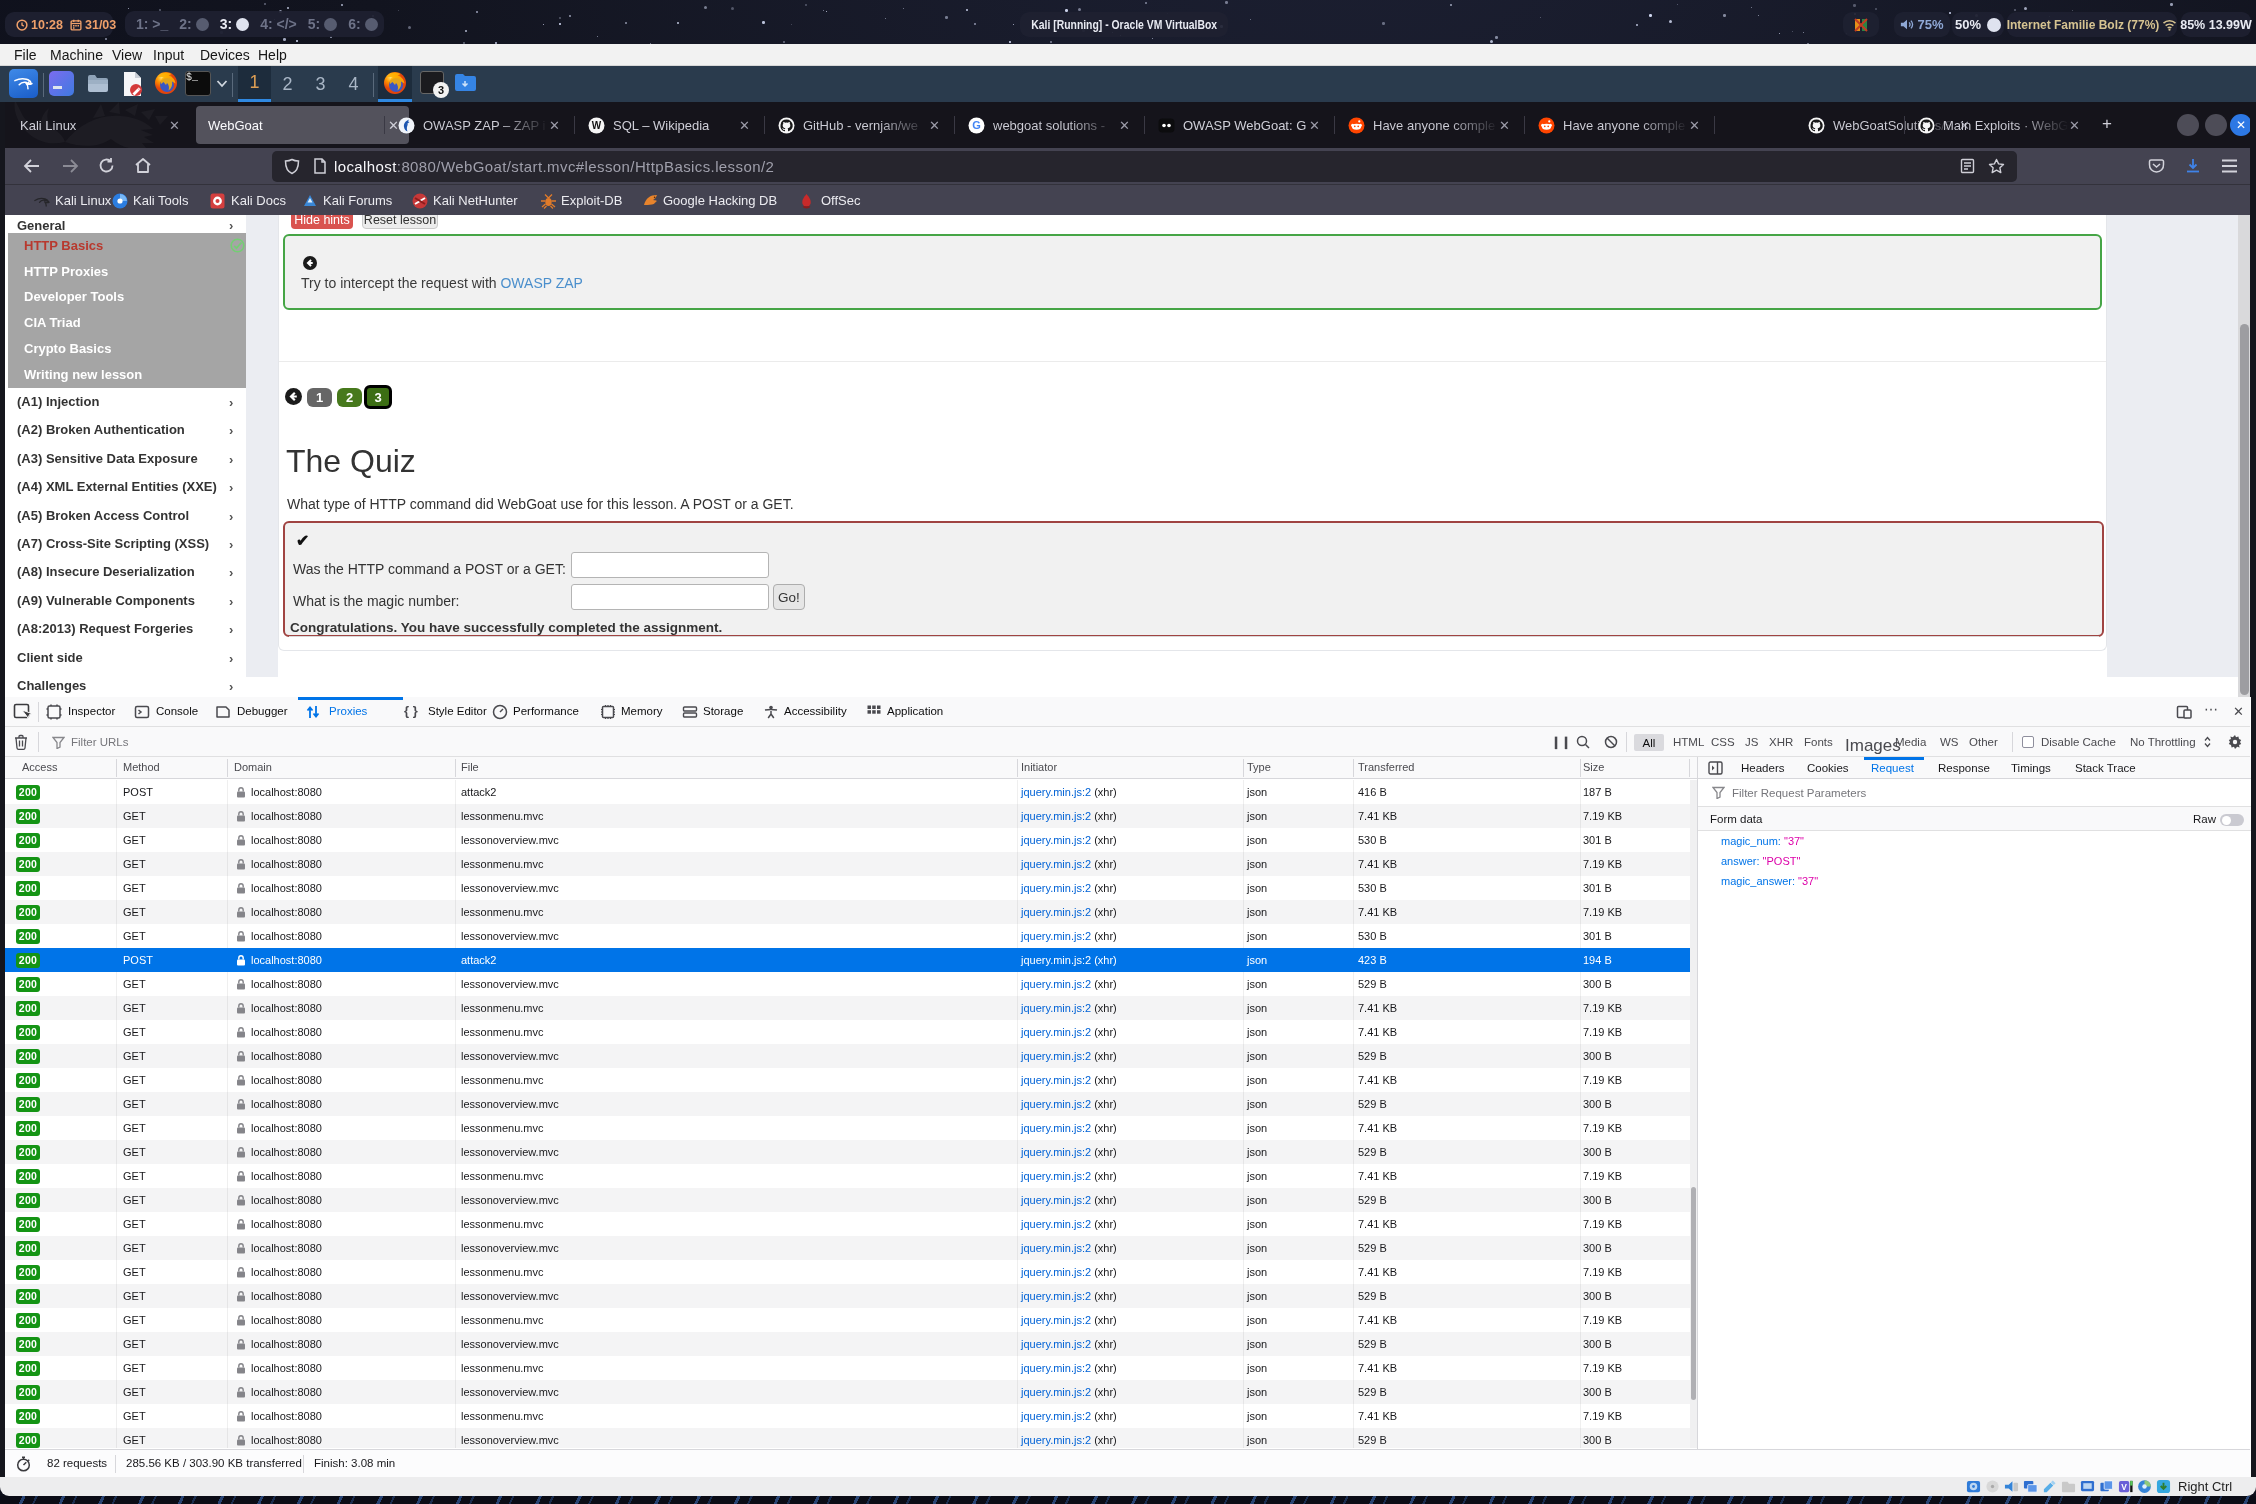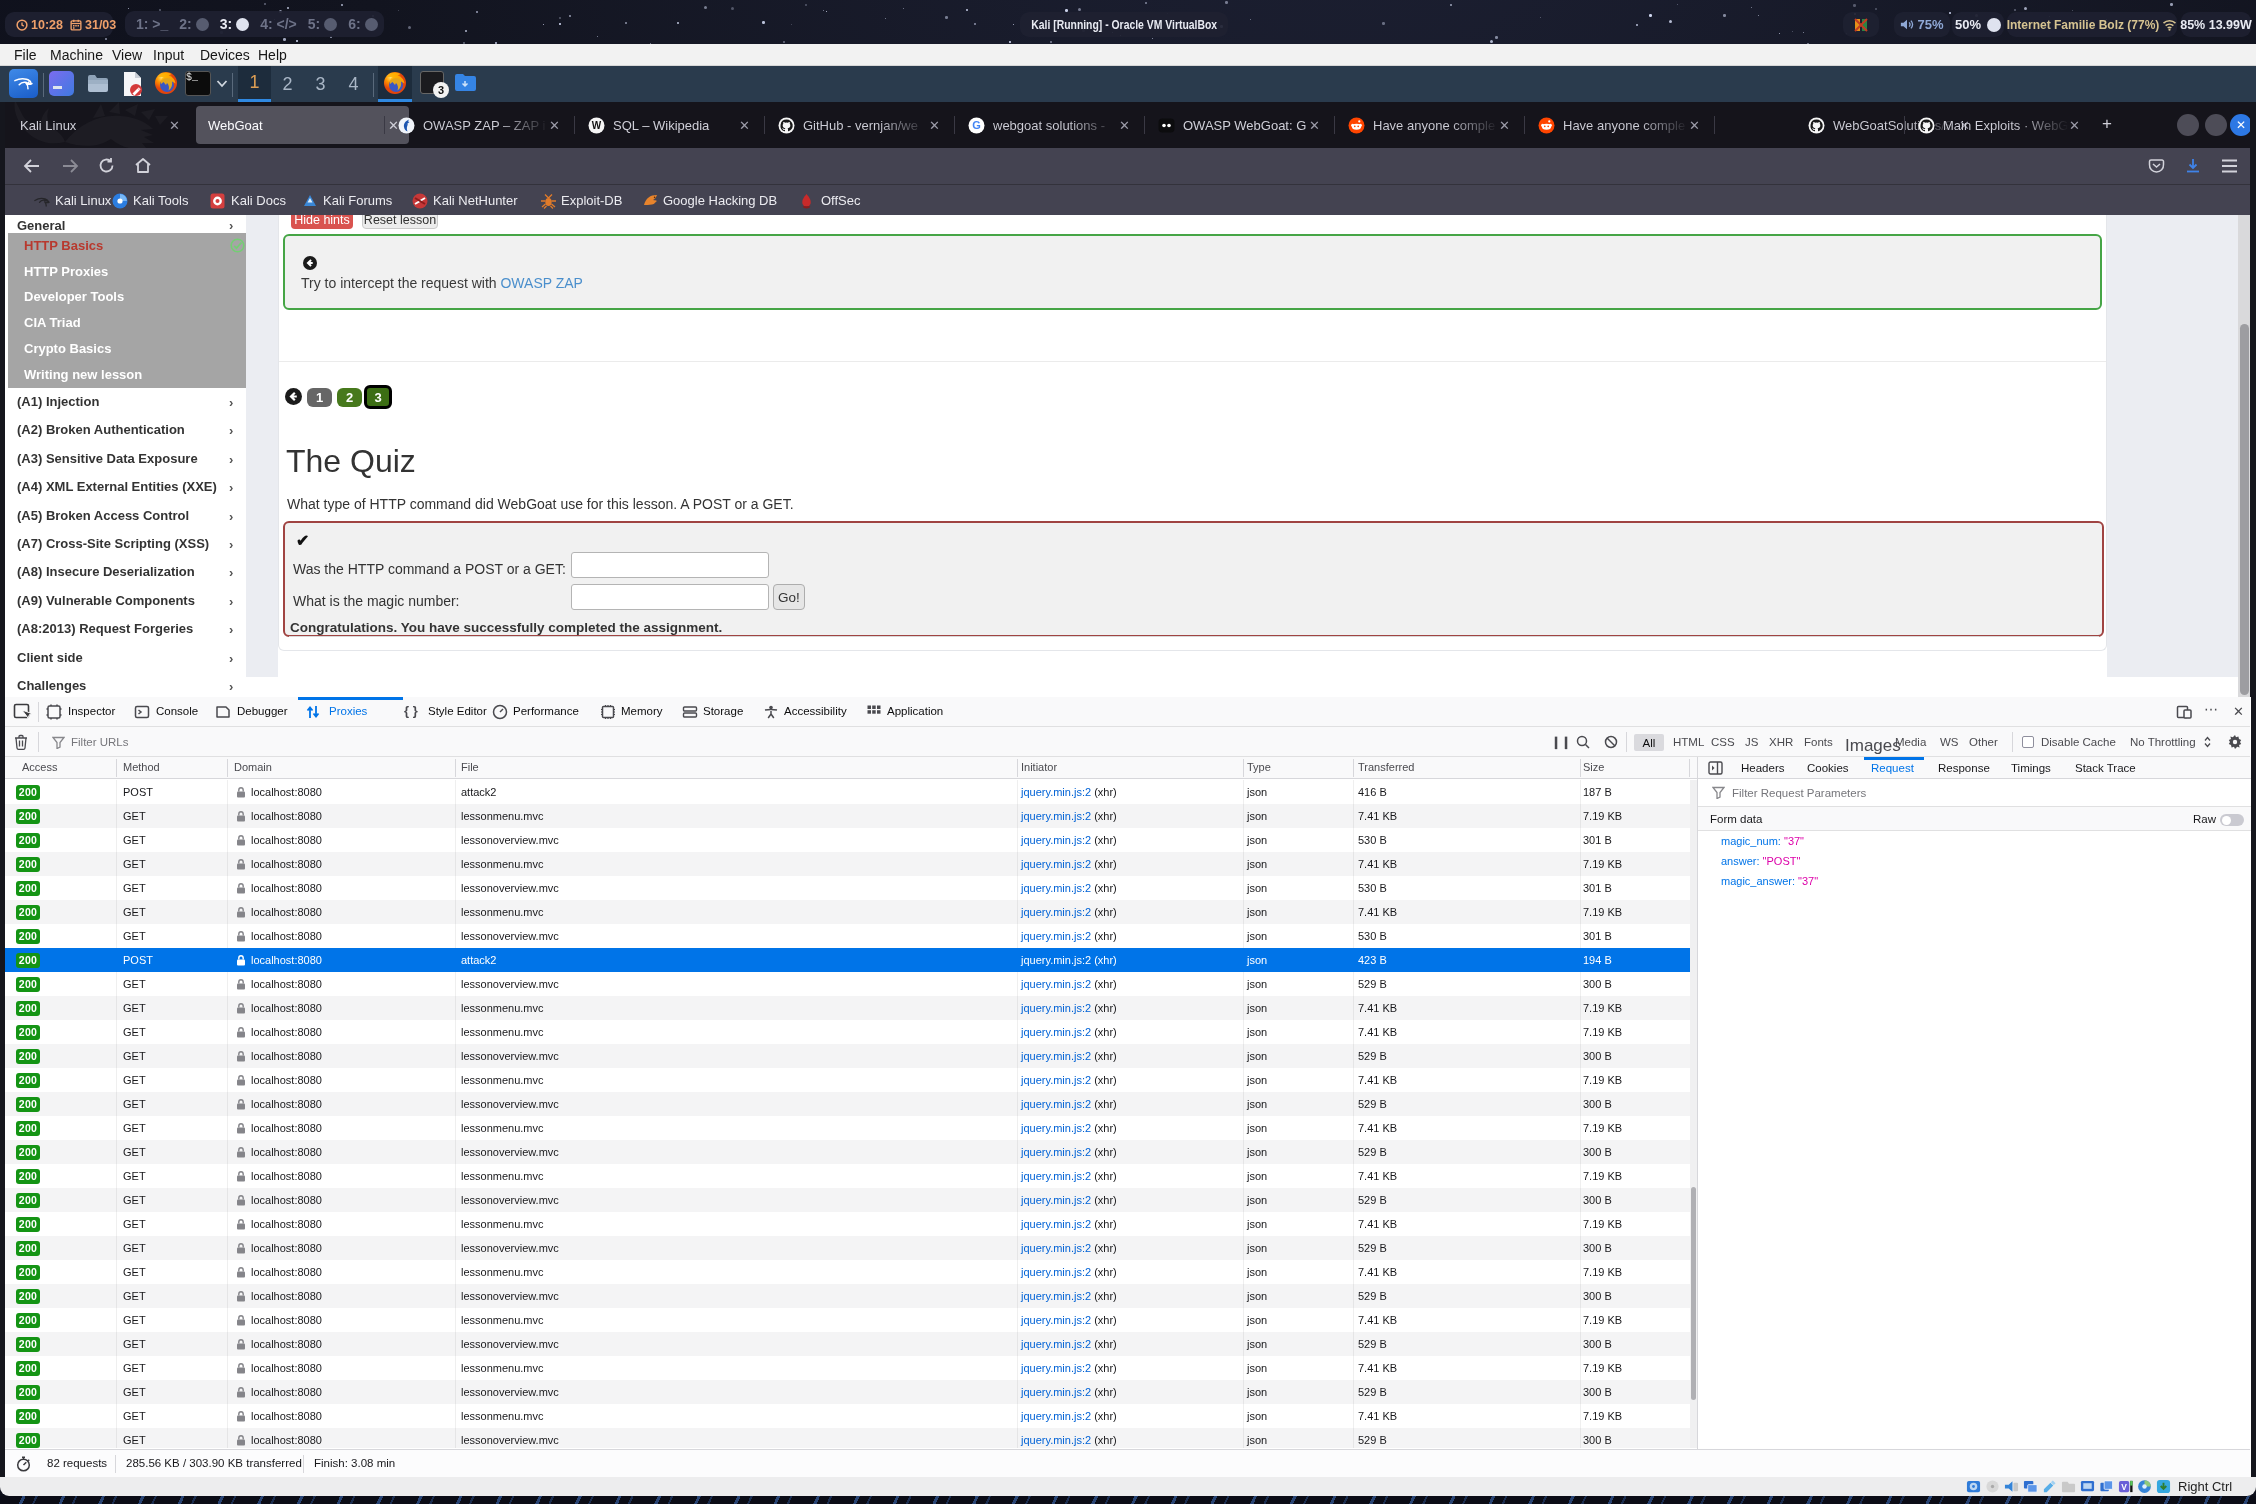--- a/index.html
+++ b/index.html
@@ -426,20 +426,38 @@
  <svg class="abs" style="left:57px;top:10px" width="17" height="16" viewBox="0 0 17 16">
         <path d="M9 2l6 6-6 6M14.5 8H1" stroke="#8b8b95" stroke-width="1.8" fill="none"></path>
       </svg>
  <svg class="abs" style="left:93px;top:9px" width="17" height="17" viewBox="0 0 17 17">
         <path d="M14.5 8.5a6 6 0 11-1.8-4.3" stroke="#d2d2da" stroke-width="1.8" fill="none"></path>
         <path d="M13 1v3.5H9.5" fill="none" stroke="#d2d2da" stroke-width="1.8"></path>
       </svg>
  <svg class="abs" style="left:129px;top:9px" width="18" height="17" viewBox="0 0 18 17">
         <path d="M2 8l7-6 7 6M4 7v8h10V7" stroke="#d2d2da" stroke-width="1.8" fill="none" stroke-linejoin="round"></path>
       </svg>
+ <div id="urlbox">
+  <svg style="margin-left:12px;flex:none" width="16" height="17" viewBox="0 0 16 17">
+          <path d="M8 1.5c2 1.2 4.5 1.6 6.5 1.6 0 6-1.5 10.5-6.5 12.4C3 13.6 1.5 9.1 1.5 3.1c2 0 4.5-.4 6.5-1.6z" fill="none" stroke="#cfcfd7" stroke-width="1.5"></path>
+        </svg>
+  <svg style="margin-left:13px;flex:none" width="14" height="16" viewBox="0 0 14 16">
+          <path d="M2 1h7l3 3v11H2z" fill="none" stroke="#cfcfd7" stroke-width="1.5"></path>
+          <path d="M9 1v3h3" fill="none" stroke="#cfcfd7" stroke-width="1.5"></path>
+        </svg>
+  <span style="margin-left:7px;color:#f7f7fa;">localhost</span>
+        <span>:8080/WebGoat/start.mvc#lesson/HttpBasics.lesson/2</span>
+  <svg style="margin-left:auto;flex:none" width="15" height="16" viewBox="0 0 15 16">
+          <rect x="1.5" y="1.5" width="12" height="13" rx="1" fill="none" stroke="#cfcfd7" stroke-width="1.4"></rect>
+          <path d="M4 5h7M4 8h7M4 11h4" stroke="#cfcfd7" stroke-width="1.3"></path>
+        </svg>
+  <svg style="margin-left:13px;margin-right:12px;flex:none" width="17" height="16" viewBox="0 0 17 16">
+          <path d="M8.5 1.5l2.1 4.4 4.9.6-3.6 3.3.9 4.8-4.3-2.4-4.3 2.4.9-4.8L1.5 6.5l4.9-.6z" fill="none" stroke="#cfcfd7" stroke-width="1.4" stroke-linejoin="round"></path>
+        </svg>
+ </div>
  <svg class="abs" style="left:2143px;top:10px" width="17" height="16" viewBox="0 0 17 16">
         <path d="M1.5 3.5A1.5 1.5 0 013 2h11a1.5 1.5 0 011.5 1.5v3A7 7 0 018.5 14 7 7 0 011.5 6.5z" fill="none" stroke="#d2d2da" stroke-width="1.5"></path>
         <path d="M5 6l3.5 3L12 6" stroke="#d2d2da" stroke-width="1.5" fill="none"></path>
       </svg>
  <svg class="abs" style="left:2180px;top:10px" width="16" height="16" viewBox="0 0 16 16">
         <path d="M8 1v9M4.5 6.5L8 10l3.5-3.5" stroke="#3f83e8" stroke-width="1.8" fill="none"></path>
         <path d="M2 13.5h12" stroke="#3f83e8" stroke-width="1.8"></path>
       </svg>
  <svg class="abs" style="left:2216px;top:11px" width="17" height="14" viewBox="0 0 17 14">
         <path d="M1 1.5h15M1 7h15M1 12.5h15" stroke="#d2d2da" stroke-width="1.8"></path>

